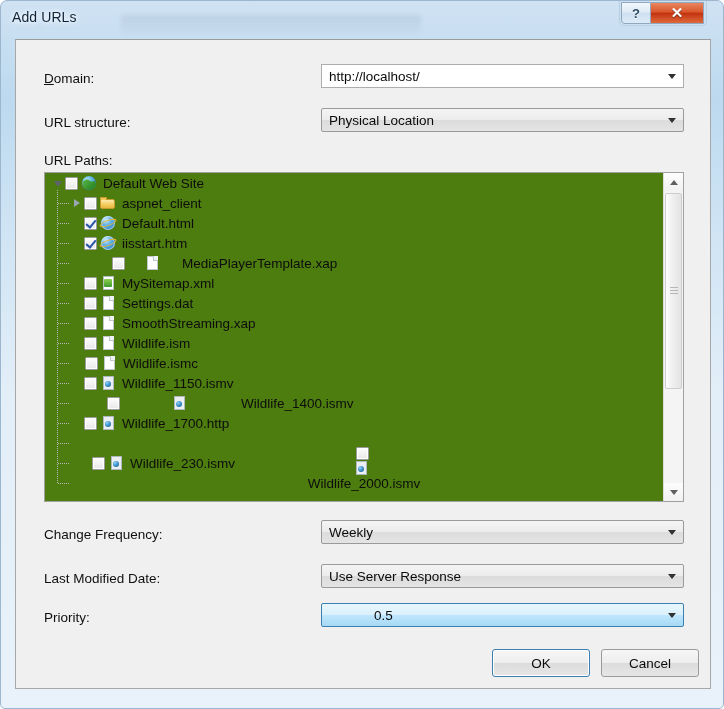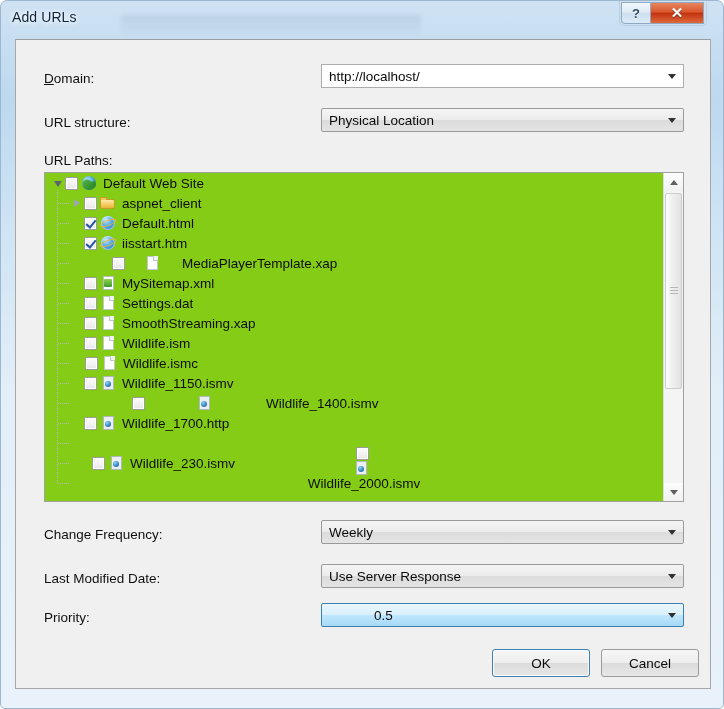--- a/index.html
+++ b/index.html
@@ -145,21 +145,21 @@
     background: linear-gradient(180deg, #eaf6fd 0%, #d9f0fc 48%, #bee6fd 52%, #a7d9f5 100%);
     border-color: #3c7fb1;
   }
 
   
   #tree-panel {
     position: absolute;
     left: 28px; top: 132px;
     width: 640px; height: 330px;
     box-sizing: border-box;
-    background: #84cc16;
+    background: #4d7c0f;
     border: 1px solid #a0a0a0;
     overflow: hidden;
   }
   #tree-clip {
     position: absolute;
     left: 0; top: 0;
     width: 618px; height: 328px;
     overflow: hidden;
   }
   .tree-row {
@@ -528,21 +528,21 @@
               <span class="checkbox"></span>
               <span class="ico doc"></span>
               <span class="tree-label">Wildlife.ismc</span>
             </div>
             <div class="tree-row" style="padding-left: 25px;">
               <span class="twisty"></span>
               <span class="checkbox"></span>
               <span class="ico media"></span>
               <span class="tree-label">Wildlife_1150.ismv</span>
             </div>
-            <div class="tree-row" style="padding-left: 25px; gap: 48px;">
+            <div class="tree-row" style=" gap: 48px;">
               <span class="twisty"></span>
               <span class="checkbox"></span>
               <span class="ico media"></span>
               <span class="tree-label">Wildlife_1400.ismv</span>
             </div>
             <div class="tree-row" style="padding-left: 25px;">
               <span class="twisty"></span>
               <span class="checkbox"></span>
               <span class="ico media"></span>
               <span class="tree-label">Wildlife_1700.http</span>

